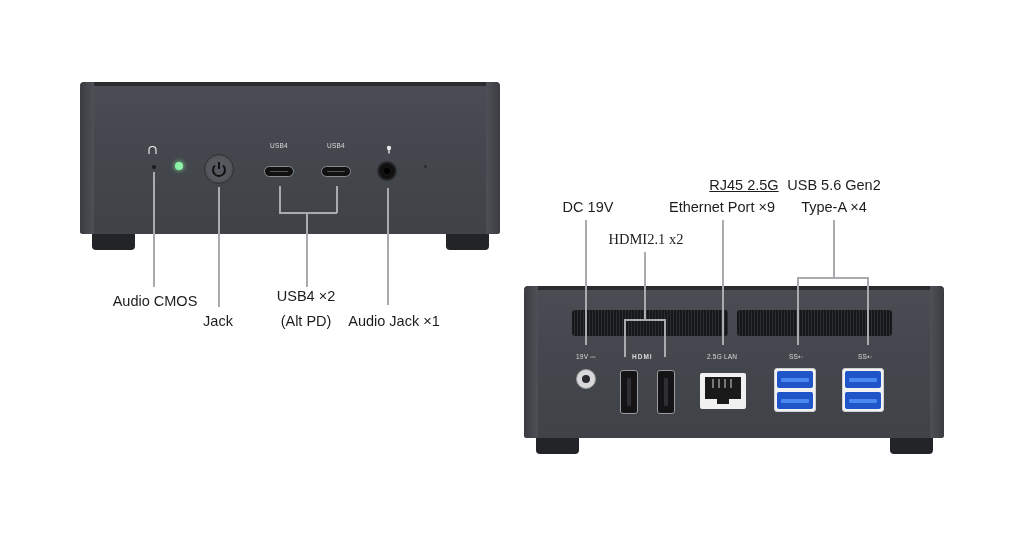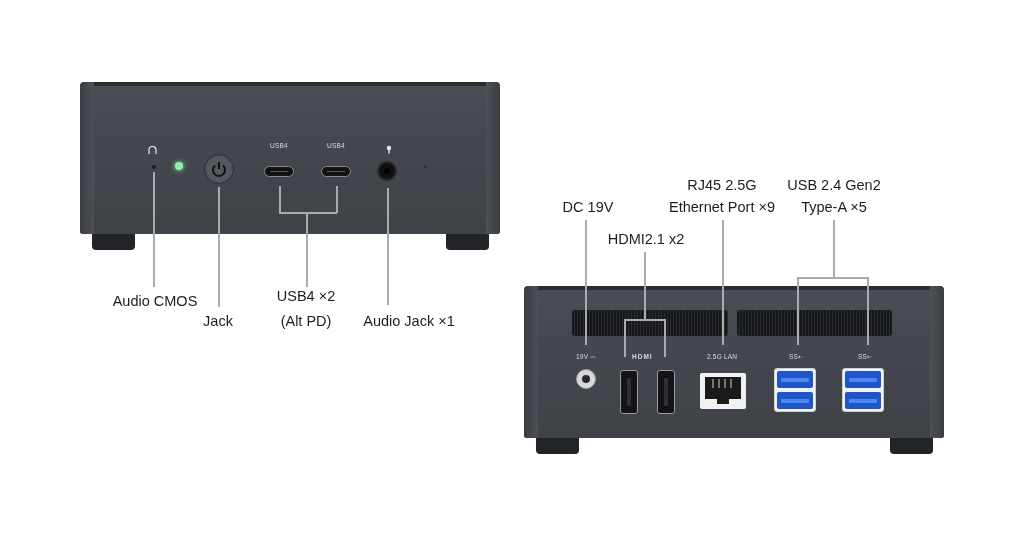--- a/index.html
+++ b/index.html
@@ -82,21 +82,21 @@
 <div class="line" style="left:279px;top:186px;width:1.5px;height:27px;"></div>
 <div class="line" style="left:336px;top:186px;width:1.5px;height:27px;"></div>
 <div class="line" style="left:279px;top:212px;width:58px;height:1.5px;"></div>
 <div class="line" style="left:306px;top:212px;width:1.5px;height:75px;"></div>
 <div class="line" style="left:387px;top:188px;width:1.5px;height:117px;"></div>
 
 <div class="label" style="left:108px;top:292px;width:94px;">Audio CMOS</div>
 <div class="label" style="left:188px;top:312px;width:60px;">Jack</div>
 <div class="label" style="left:266px;top:287px;width:80px;">USB4 ×2</div>
 <div class="label" style="left:266px;top:312px;width:80px;">(Alt PD)</div>
-<div class="label" style="left:359px;top:312px;width:100px;">Audio Jack ×1</div>
+<div class="label" style="left:344px;top:312px;width:100px;">Audio Jack ×1</div>
 
 <div class="unit" style="left:524px;top:286px;width:420px;height:152px;">
   <div class="lip"></div>
   <div class="edgeL"></div>
   <div class="edgeR"></div>
 
   <div class="vent" style="left:48px;top:24px;width:156px;height:26px;"></div>
   <div class="vent" style="left:213px;top:24px;width:155px;height:26px;"></div>
 
   <div class="small" style="left:52px;top:67px;">19V ⎓</div>
@@ -138,17 +138,17 @@
 <div class="line" style="left:624px;top:319px;width:41px;height:1.5px;"></div>
 <div class="line" style="left:624px;top:319px;width:1.5px;height:38px;"></div>
 <div class="line" style="left:664px;top:319px;width:1.5px;height:38px;"></div>
 <div class="line" style="left:722px;top:220px;width:1.5px;height:125px;"></div>
 <div class="line" style="left:833px;top:220px;width:1.5px;height:58px;"></div>
 <div class="line" style="left:797px;top:277px;width:71px;height:1.5px;"></div>
 <div class="line" style="left:797px;top:277px;width:1.5px;height:68px;"></div>
 <div class="line" style="left:867px;top:277px;width:1.5px;height:68px;"></div>
 
 <div class="label" style="left:548px;top:198px;width:80px;">DC 19V</div>
-<div class="label" style="left:598px;top:230px;width:96px;">HDMI2.1 x2</div>
-<div class="label" style="left:670px;top:176px;width:104px;">RJ45 2.5G</div>
+<div class="label" style="left:598px;top:230px;width:96px;font-family:Liberation Serif, serif;">HDMI2.1 x2</div>
+<div class="label" style="left:692px;top:176px;width:104px;text-decoration:underline;">RJ45 2.5G</div>
 <div class="label" style="left:660px;top:198px;width:124px;">Ethernet Port ×9</div>
-<div class="label" style="left:778px;top:176px;width:112px;">USB 2.4 Gen2</div>
-<div class="label" style="left:778px;top:198px;width:112px;">Type-A ×5</div>
+<div class="label" style="left:778px;top:176px;width:112px;">USB 5.6 Gen2</div>
+<div class="label" style="left:778px;top:198px;width:112px;">Type-A ×4</div>
 
 </body></html>

